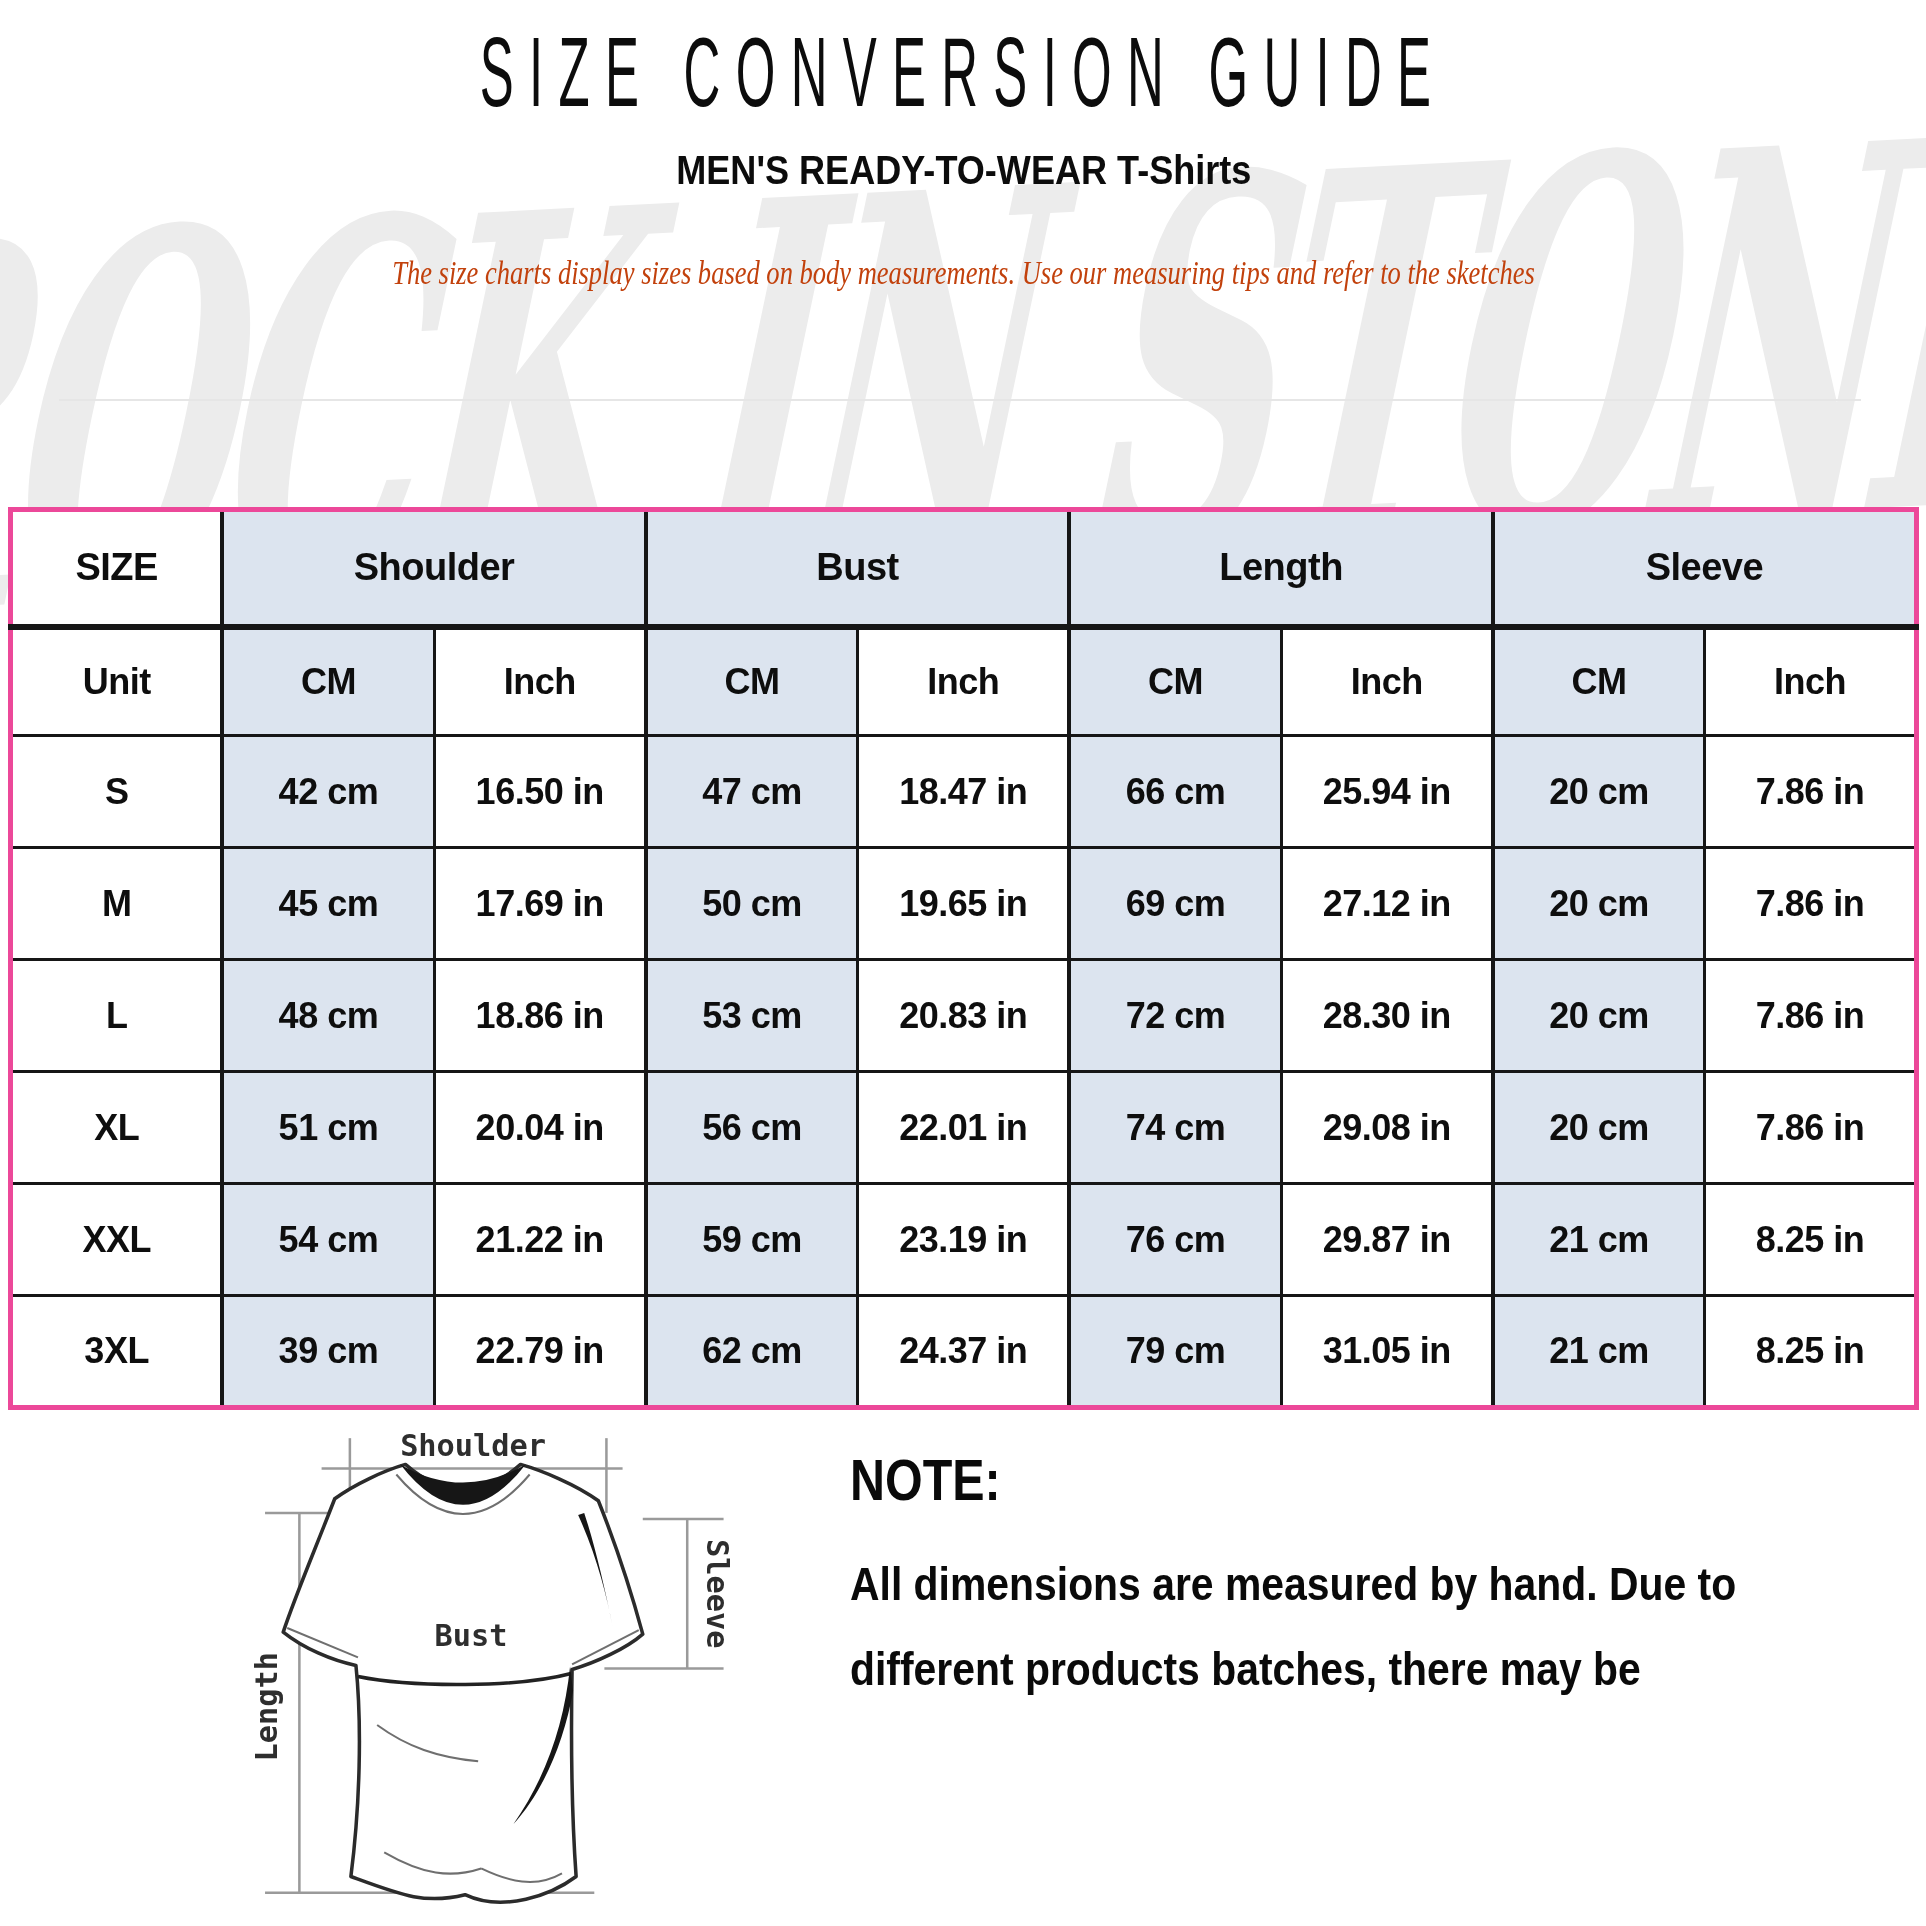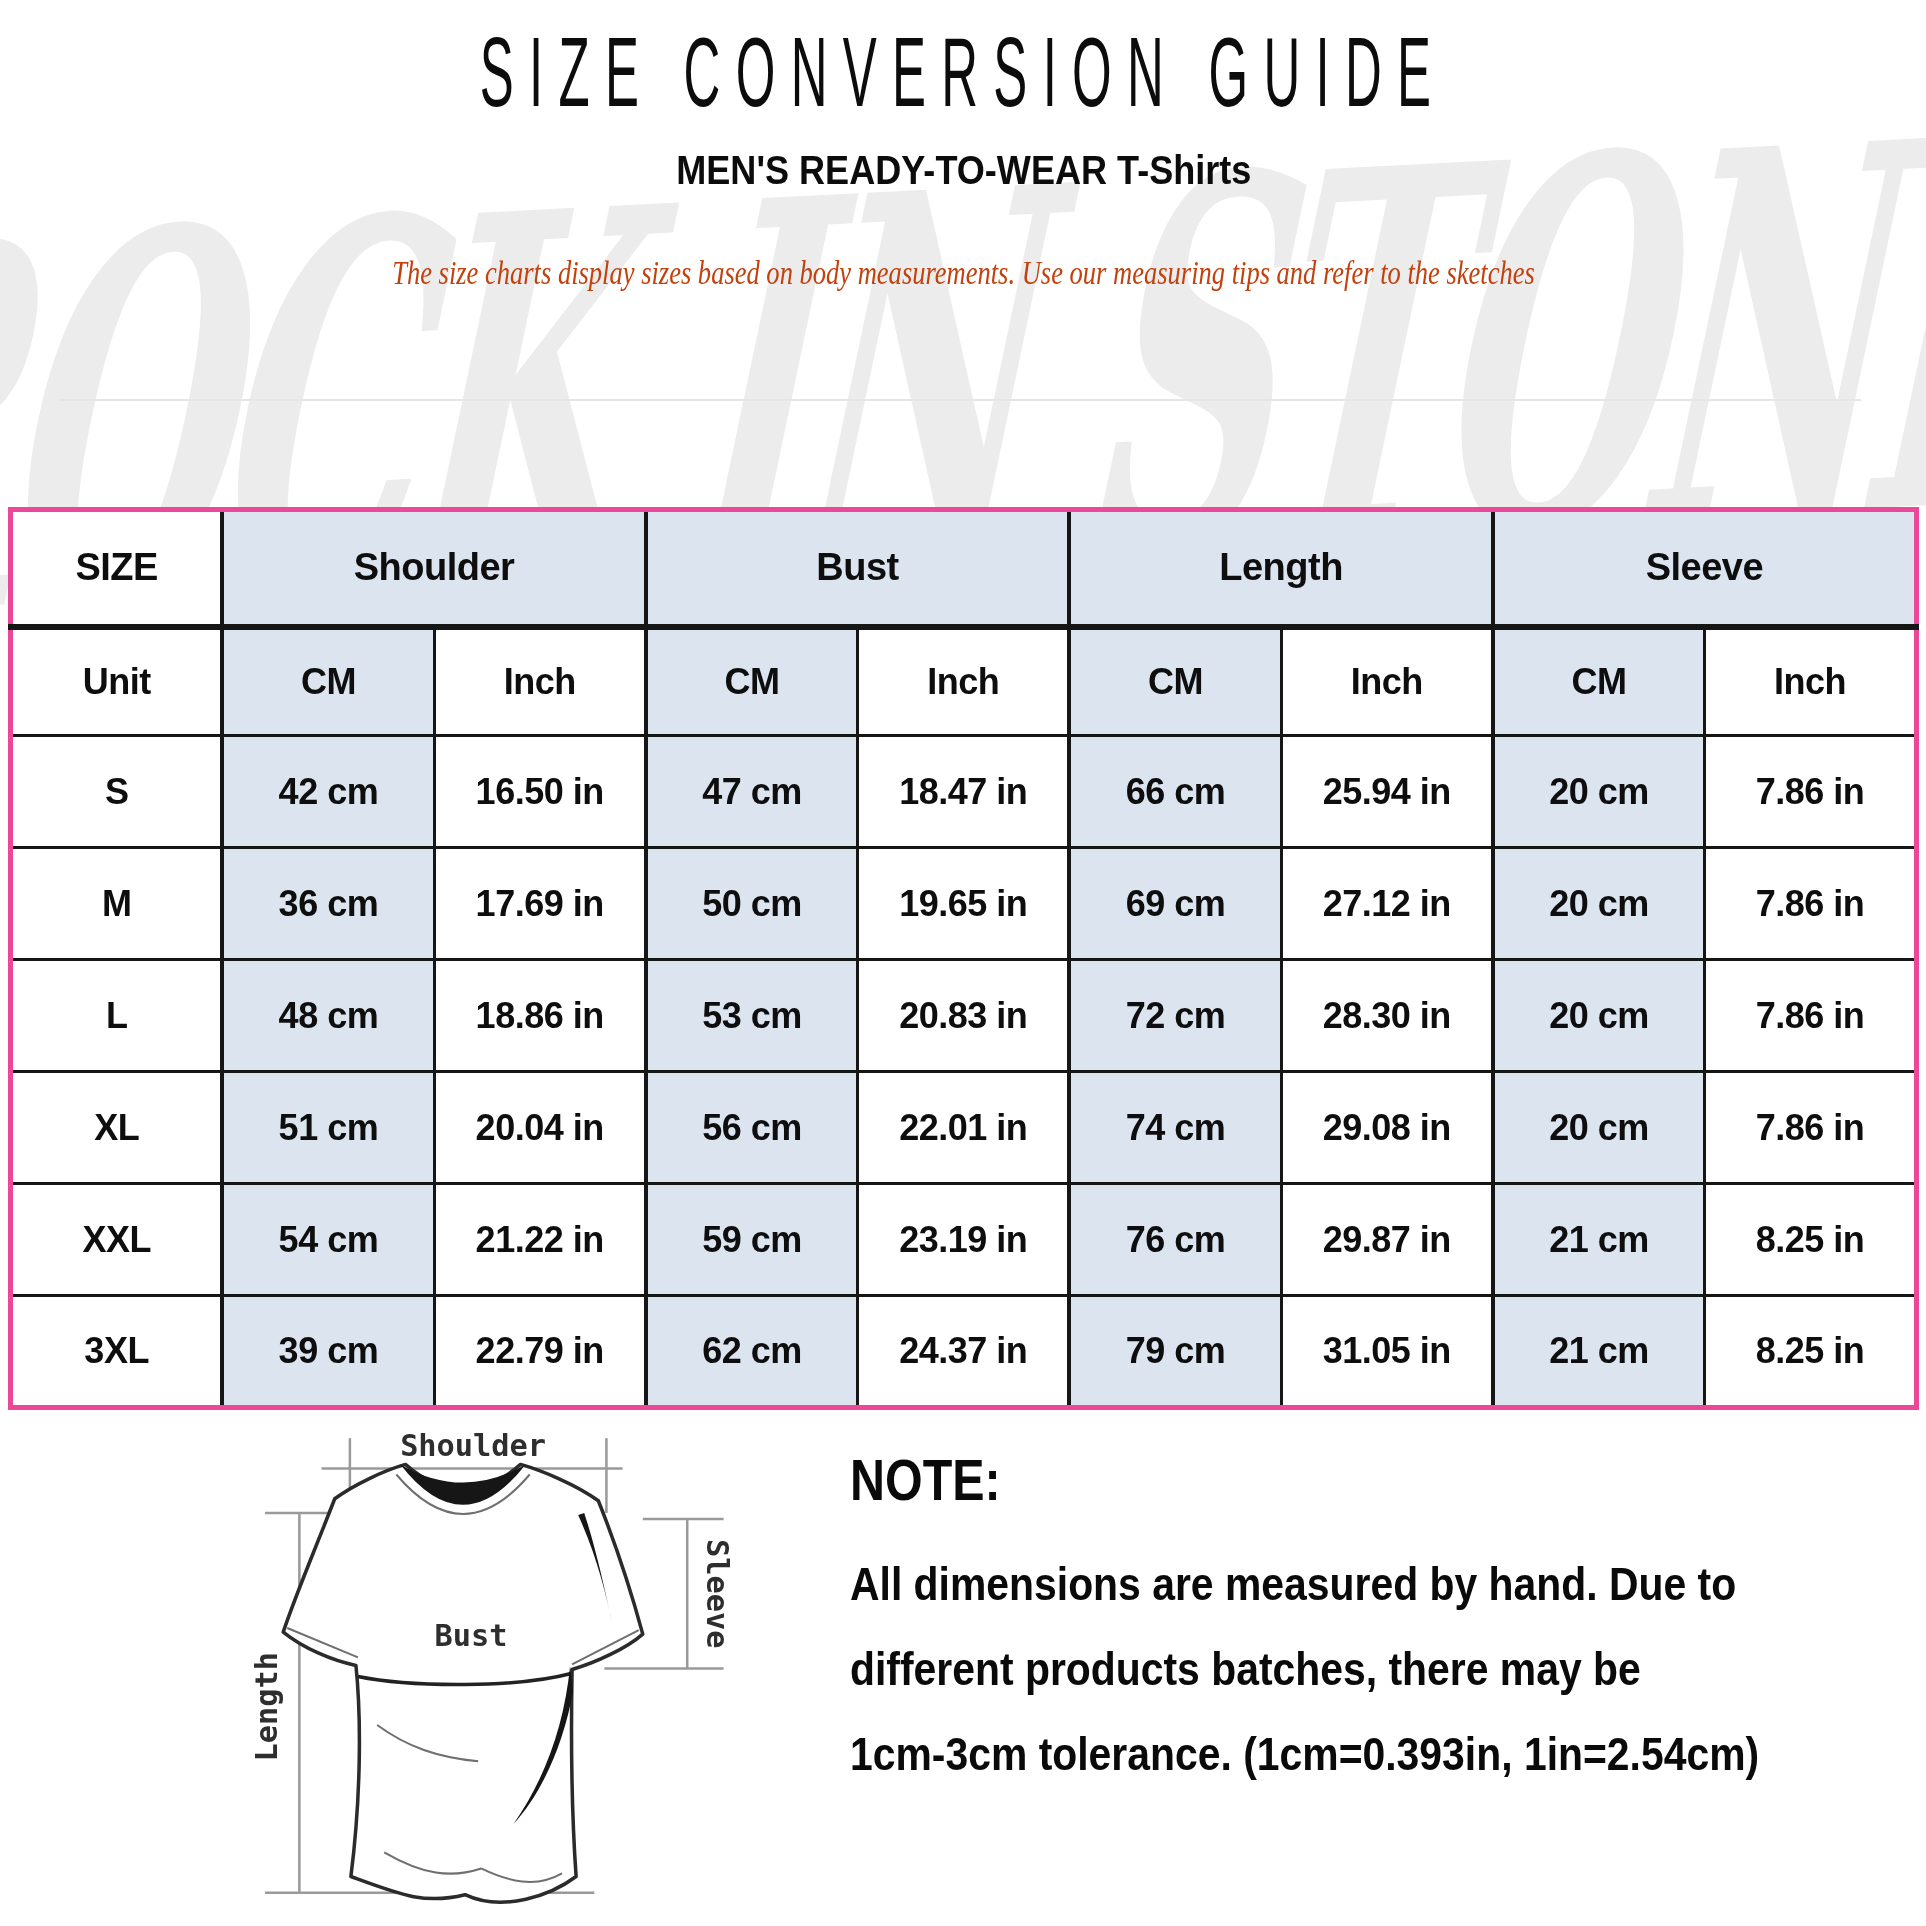--- a/index.html
+++ b/index.html
@@ -142,21 +142,21 @@
           <td>16.50 in</td>
           <td class="blue gb">47 cm</td>
           <td>18.47 in</td>
           <td class="blue gb">66 cm</td>
           <td>25.94 in</td>
           <td class="blue gb">20 cm</td>
           <td>7.86 in</td>
         </tr>
         <tr class="datarow">
           <td>M</td>
-          <td class="blue gb">36 cm</td>
+          <td class="blue gb">45 cm</td>
           <td>17.69 in</td>
           <td class="blue gb">50 cm</td>
           <td>19.65 in</td>
           <td class="blue gb">69 cm</td>
           <td>27.12 in</td>
           <td class="blue gb">20 cm</td>
           <td>7.86 in</td>
         </tr>
         <tr class="datarow">
           <td>L</td>
@@ -252,17 +252,16 @@
       <text class="mlabel" x="298" y="222" text-anchor="middle">Bust</text>
       <text class="mlabel" x="106" y="282" text-anchor="middle" transform="rotate(-90 106 282)">Length</text>
       <text class="mlabel" x="532" y="170" text-anchor="middle" transform="rotate(90 532 170)">Sleeve</text>
     </svg>
   </div>
 
   <div class="note">
     <div><span class="heading">NOTE:</span></div>
     <div class="nline"><span>All dimensions are measured by hand. Due to</span></div>
     <div class="nline"><span>different products batches, there may be</span></div>
-    <div class="nline"><span>1cm-3cm tolerance. (1cm=0.393in, 1in=2.54cm)</span></div>
   </div>
 
 </div>
 
 
 </body></html>

